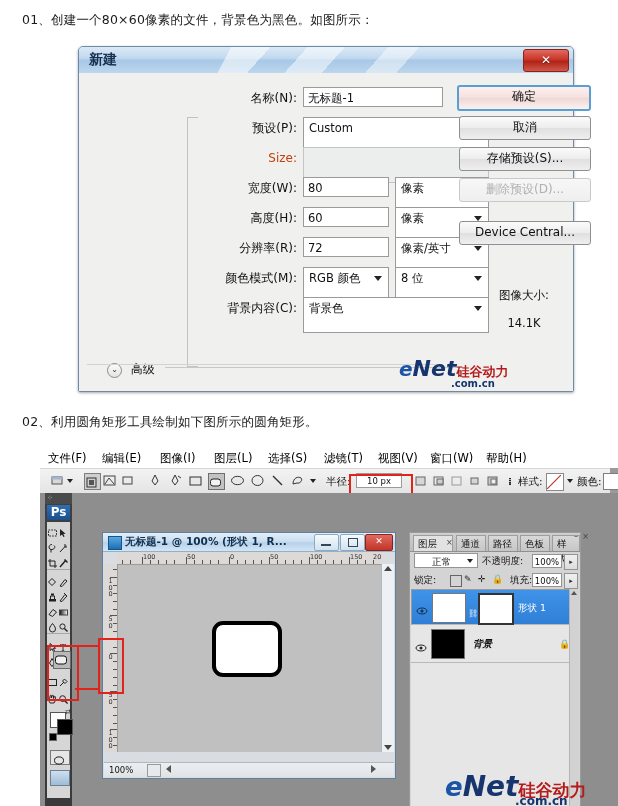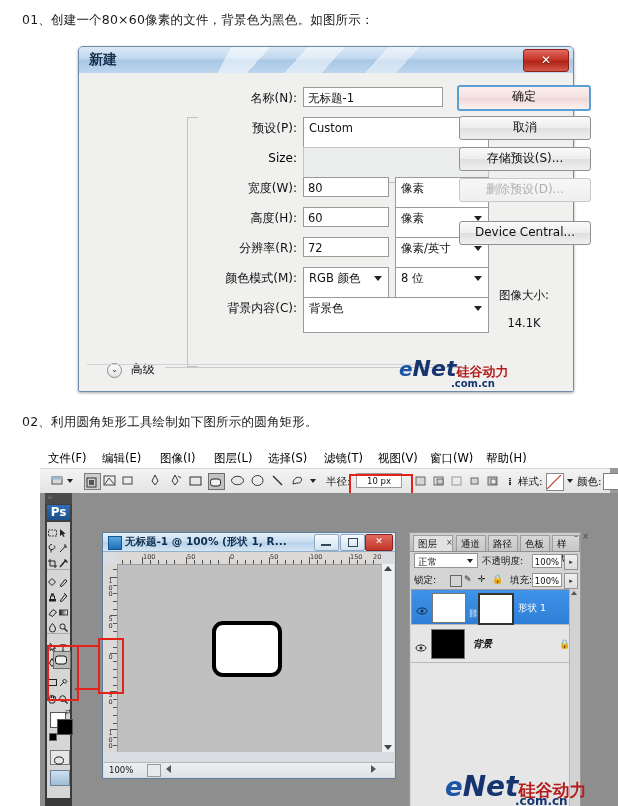--- a/index.html
+++ b/index.html
@@ -210,21 +210,21 @@
   .lp-tab{position:absolute;top:2px;height:16px;font-size:9.5px;color:#111;
     line-height:15px;padding:0 4px;box-sizing:border-box;border:1px solid #9d9d9d;
     border-bottom:none;background:linear-gradient(180deg,#d8d8d8,#c6c6c6);}
   .lp-tab.active{background:#e2e2e2;}
   .lp-close{position:absolute;font-size:8px;color:#444;}
   .lp-row{position:absolute;left:0;right:0;height:18px;}
   .lp-lbl{position:absolute;font-size:9.5px;color:#111;line-height:18px;}
   .lp-fld{position:absolute;height:14px;background:#fff;border:1px solid #949494;
     font-size:8.5px;line-height:14px;text-align:center;box-sizing:border-box;color:#111;}
   .lp-combo{position:absolute;height:15px;background:#fff;border:1px solid #949494;
-    font-size:9.5px;line-height:15px;padding-left:3px;box-sizing:border-box;color:#111;}
+    font-size:9.5px;line-height:15px;padding-left:17px;box-sizing:border-box;color:#111;}
   .lp-list{position:absolute;left:1px;right:1px;top:56px;bottom:18px;background:#e6e6e6;}
   .layer{position:absolute;left:0;right:0;height:36px;border-bottom:1px solid #b9b9b9;}
   .layer.sel{background:linear-gradient(180deg,#3f93e8,#2f7fd6);}
   .eye{position:absolute;left:4px;top:12px;width:12px;height:10px;}
   .thumb{position:absolute;top:3px;width:32px;height:28px;border:1px solid #777;}
   .lname{position:absolute;font-size:9.5px;line-height:36px;}
 </style>
 </head>
 <body>
 
@@ -245,21 +245,21 @@
       <div class="fld" style="left:224px;top:14px;width:140px;">无标题-1</div>
 
       <div class="bracket" style="left:108px;top:44px;width:10px;height:248px;"></div>
 
       <div class="lbl" style="left:112px;top:44px;width:106px;">预设(P):</div>
       <div class="sel" style="left:224px;top:44px;width:186px;">
         <span>Custom</span>
         <span class="caret"></span>
       </div>
 
-      <div class="lbl" style="left:130px;top:74px;width:88px;color:#000000;">Size:</div>
+      <div class="lbl" style="left:130px;top:74px;width:88px;color:#c2410c;">Size:</div>
       <div class="sel dim" style="left:224px;top:74px;width:186px;">
         <span></span>
         <span class="caret dim"></span>
       </div>
 
       <div class="lbl" style="left:120px;top:104px;width:98px;">宽度(W):</div>
       <div class="fld" style="left:224px;top:104px;width:86px;">80</div>
       <div class="sel" style="left:316px;top:104px;width:94px;">
         <span>像素</span>
         <span class="caret"></span>

